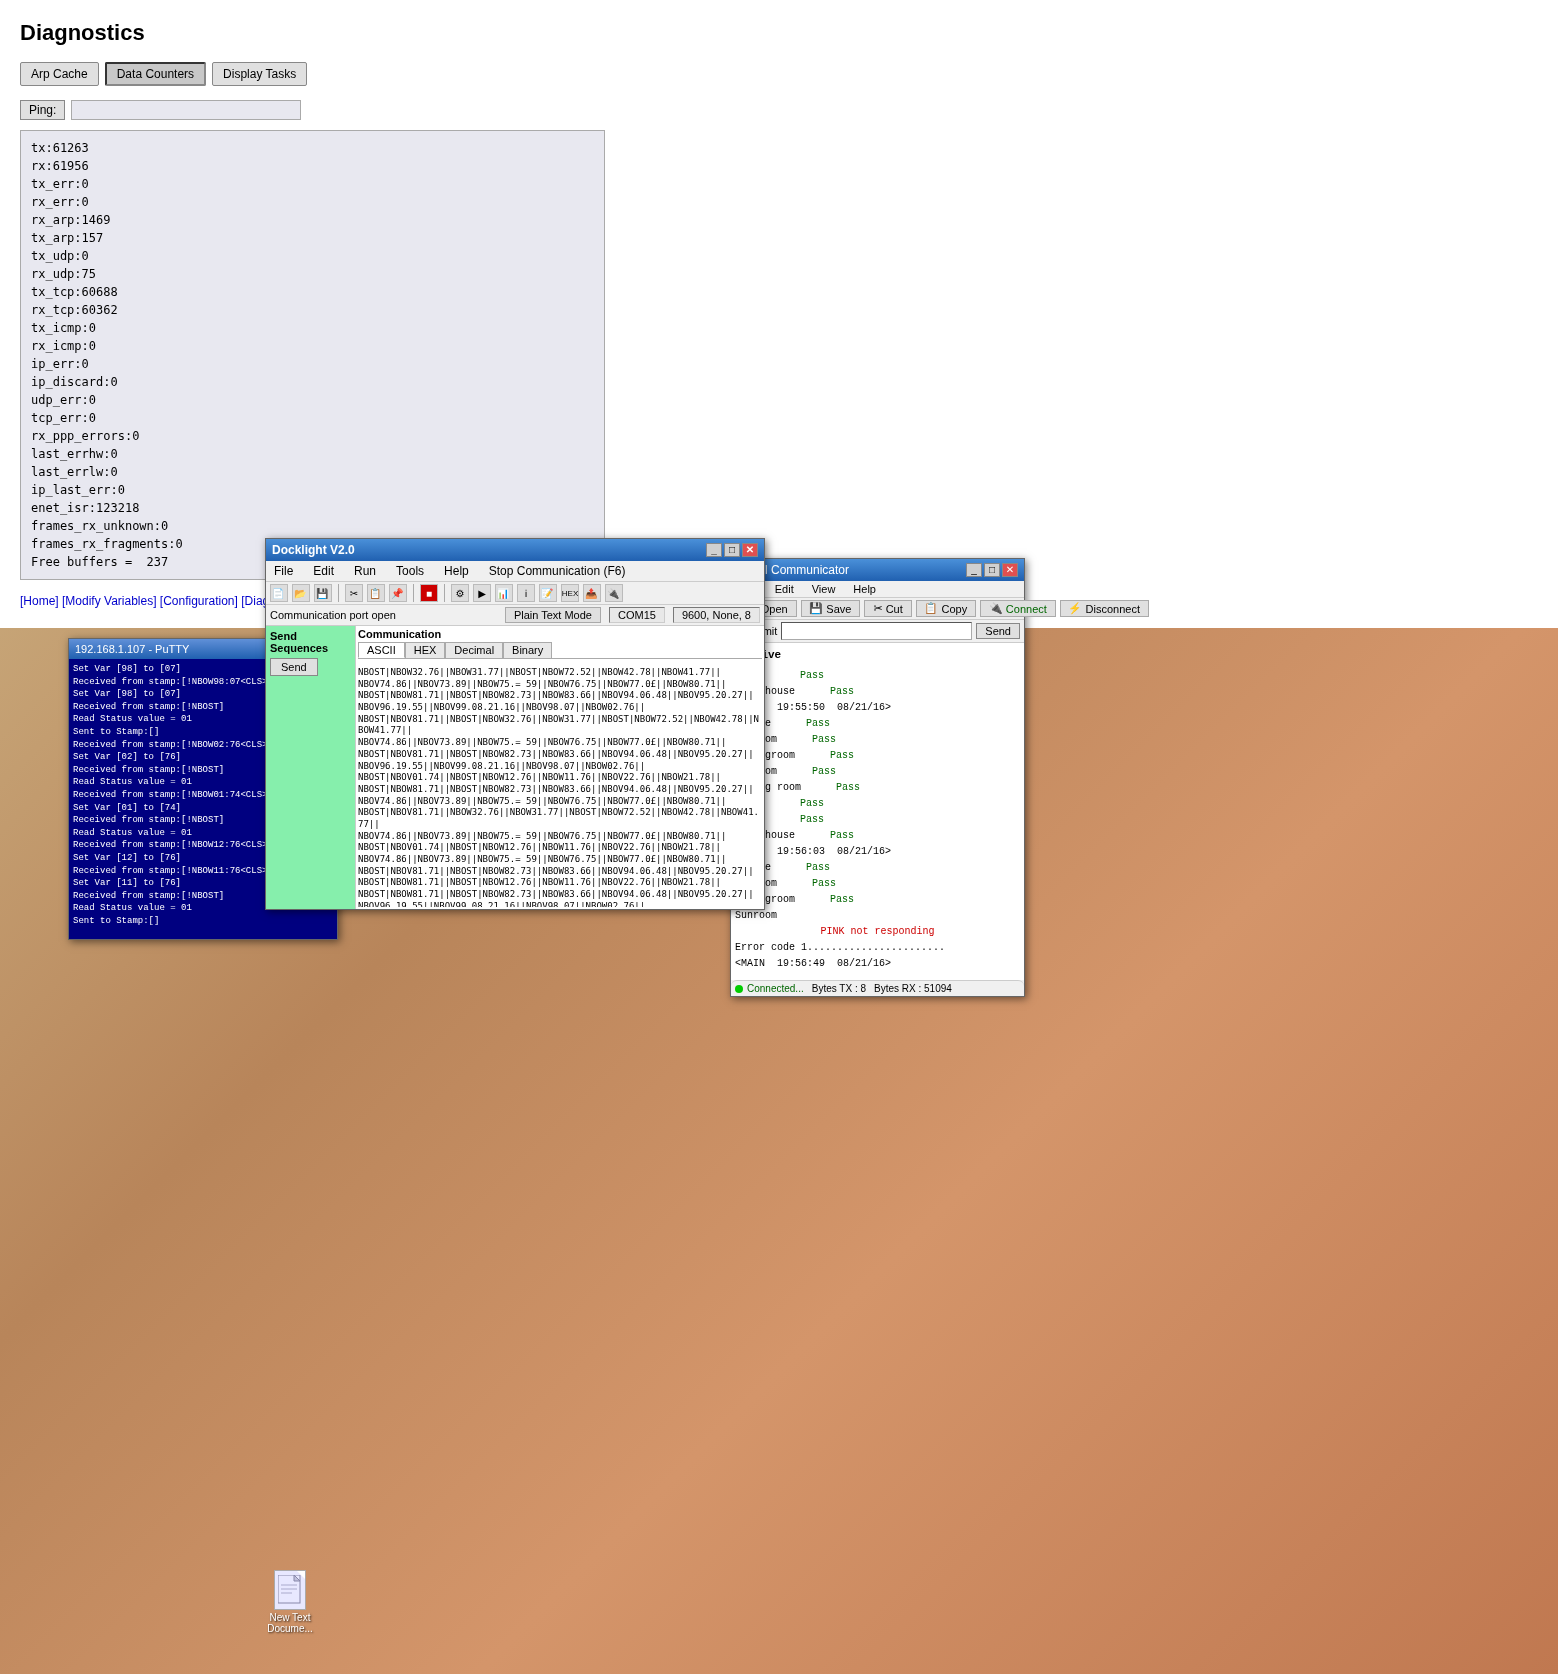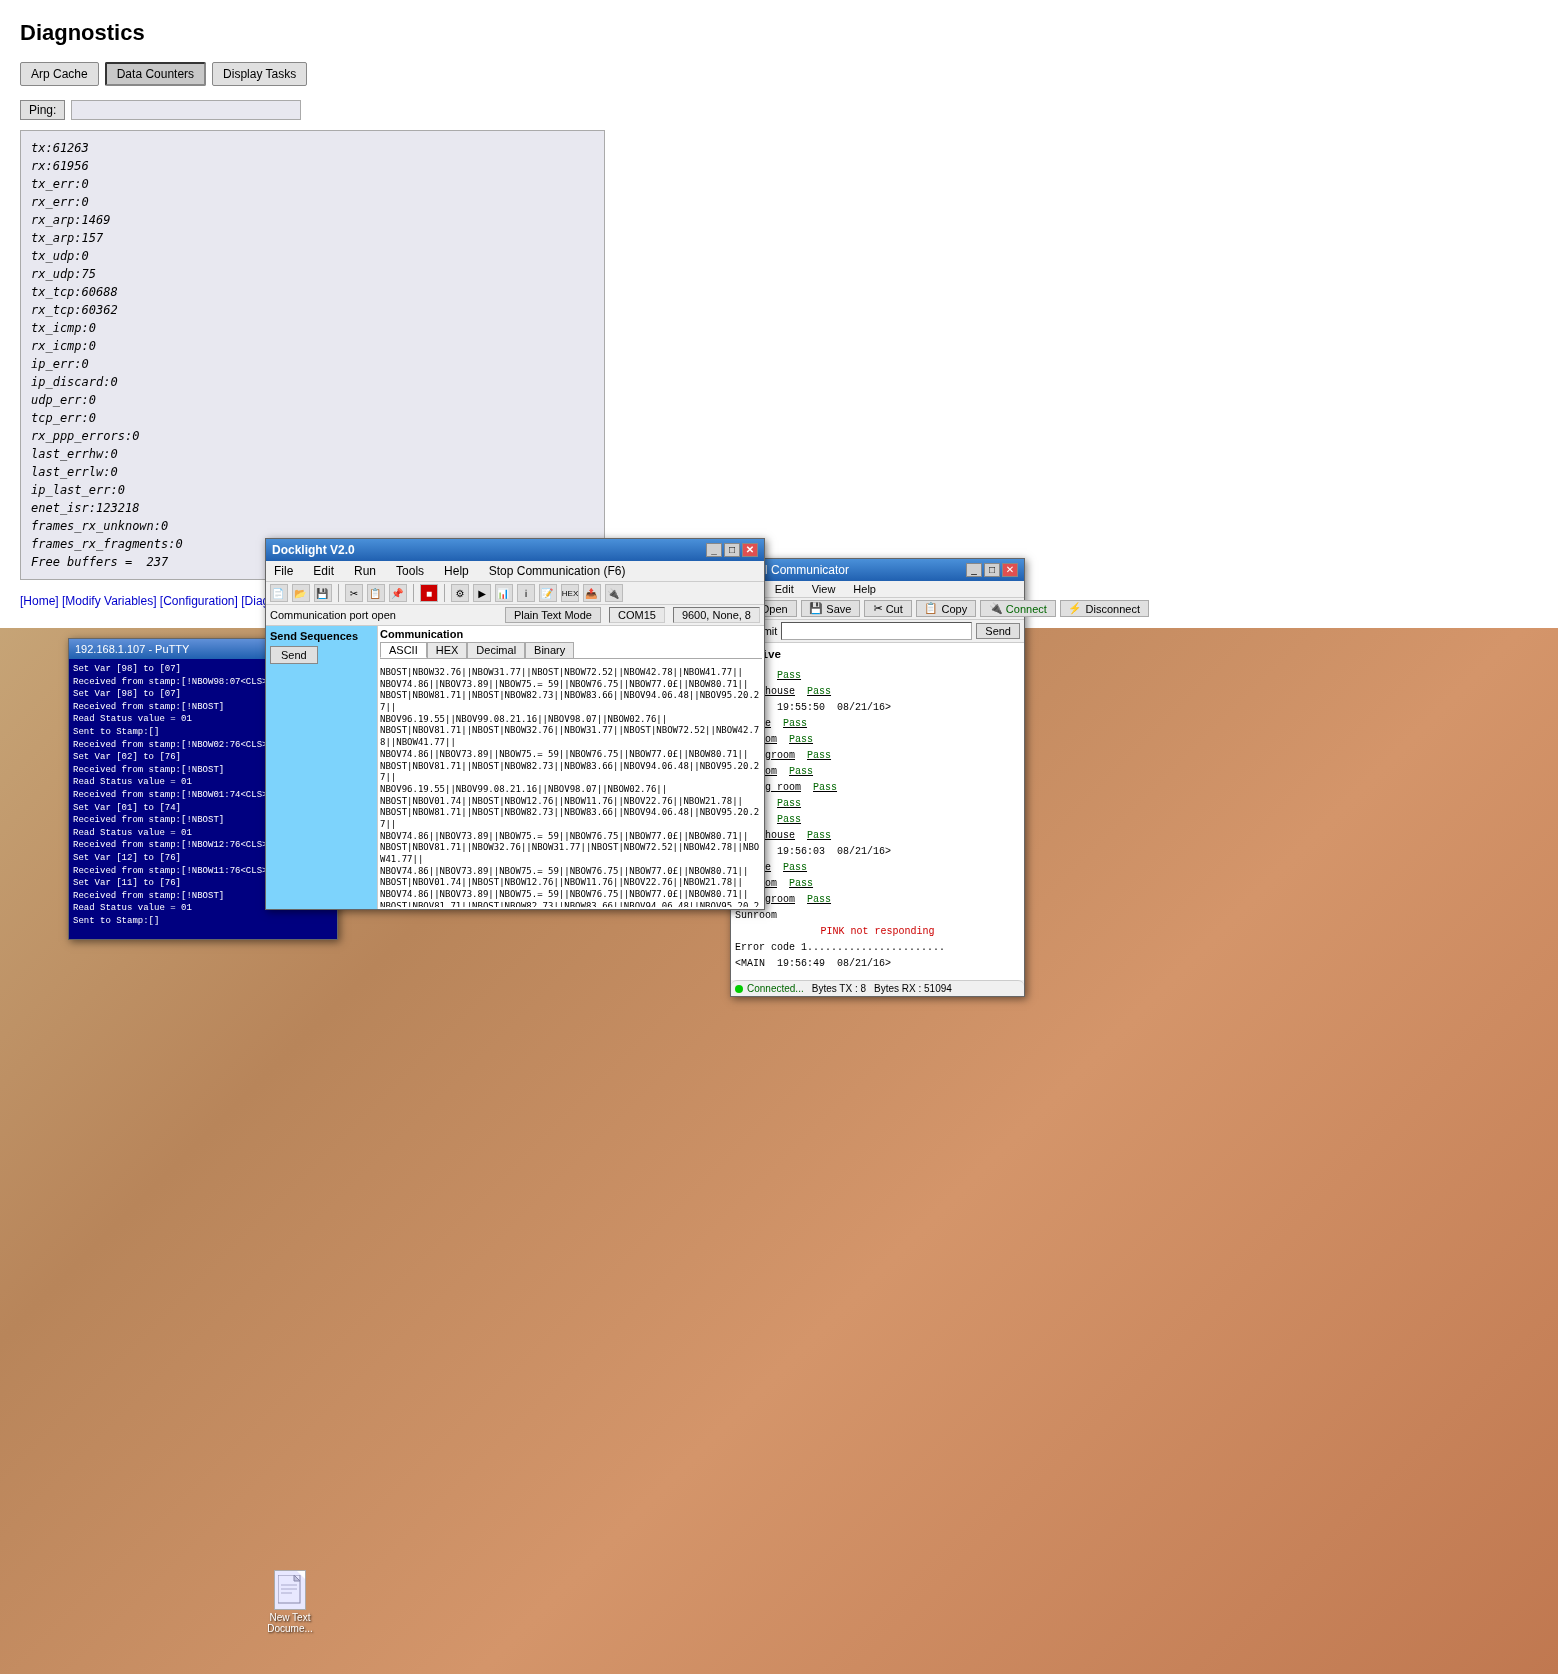--- a/index.html
+++ b/index.html
@@ -219,23 +219,23 @@
       border: 1px solid #aaa;
       font-size: 11px;
       cursor: pointer;
     }
 
     .docklight-content {
       display: flex;
     }
 
     .send-sequences-panel {
-      width: 112px;
+      width: 90px;
       border-right: 1px solid #ccc;
-      background: #7dd3fc;
+      background: #86efac;
       padding: 4px;
       font-size: 11px;
     }
 
     .send-sequences-title {
       font-size: 11px;
       font-weight: bold;
       margin-bottom: 4px;
     }
 
@@ -424,22 +424,21 @@
       margin-bottom: 4px;
     }
 
     .receive-data {
       font-size: 10px;
       line-height: 1.6;
     }
 
     .receive-row {
       display: flex;
-      gap: 12px;
-      text-decoration: underline;
+      gap: 35px;
     }
 
     .status-pass { color: #006600; }
 
     .serial-statusbar {
       background: #f0f0f0;
       border-top: 1px solid #ccc;
       padding: 2px 4px;
       display: flex;
       gap: 8px;
@@ -525,21 +524,21 @@
     <button class="diag-btn">Arp Cache</button>
     <button class="diag-btn active">Data Counters</button>
     <button class="diag-btn">Display Tasks</button>
   </div>
 
   <div class="ping-row">
     <button class="ping-label">Ping:</button>
     <input class="ping-input" type="text" placeholder="" style="">
   </div>
 
-  <div class="data-display" style="white-space: pre; font-style: italic;">tx:61263
+  <div class="data-display" style="white-space: pre;">tx:61263
 rx:61956
 tx_err:0
 rx_err:0
 rx_arp:1469
 tx_arp:157
 tx_udp:0
 rx_udp:75
 tx_tcp:60688
 rx_tcp:60362
 tx_icmp:0

